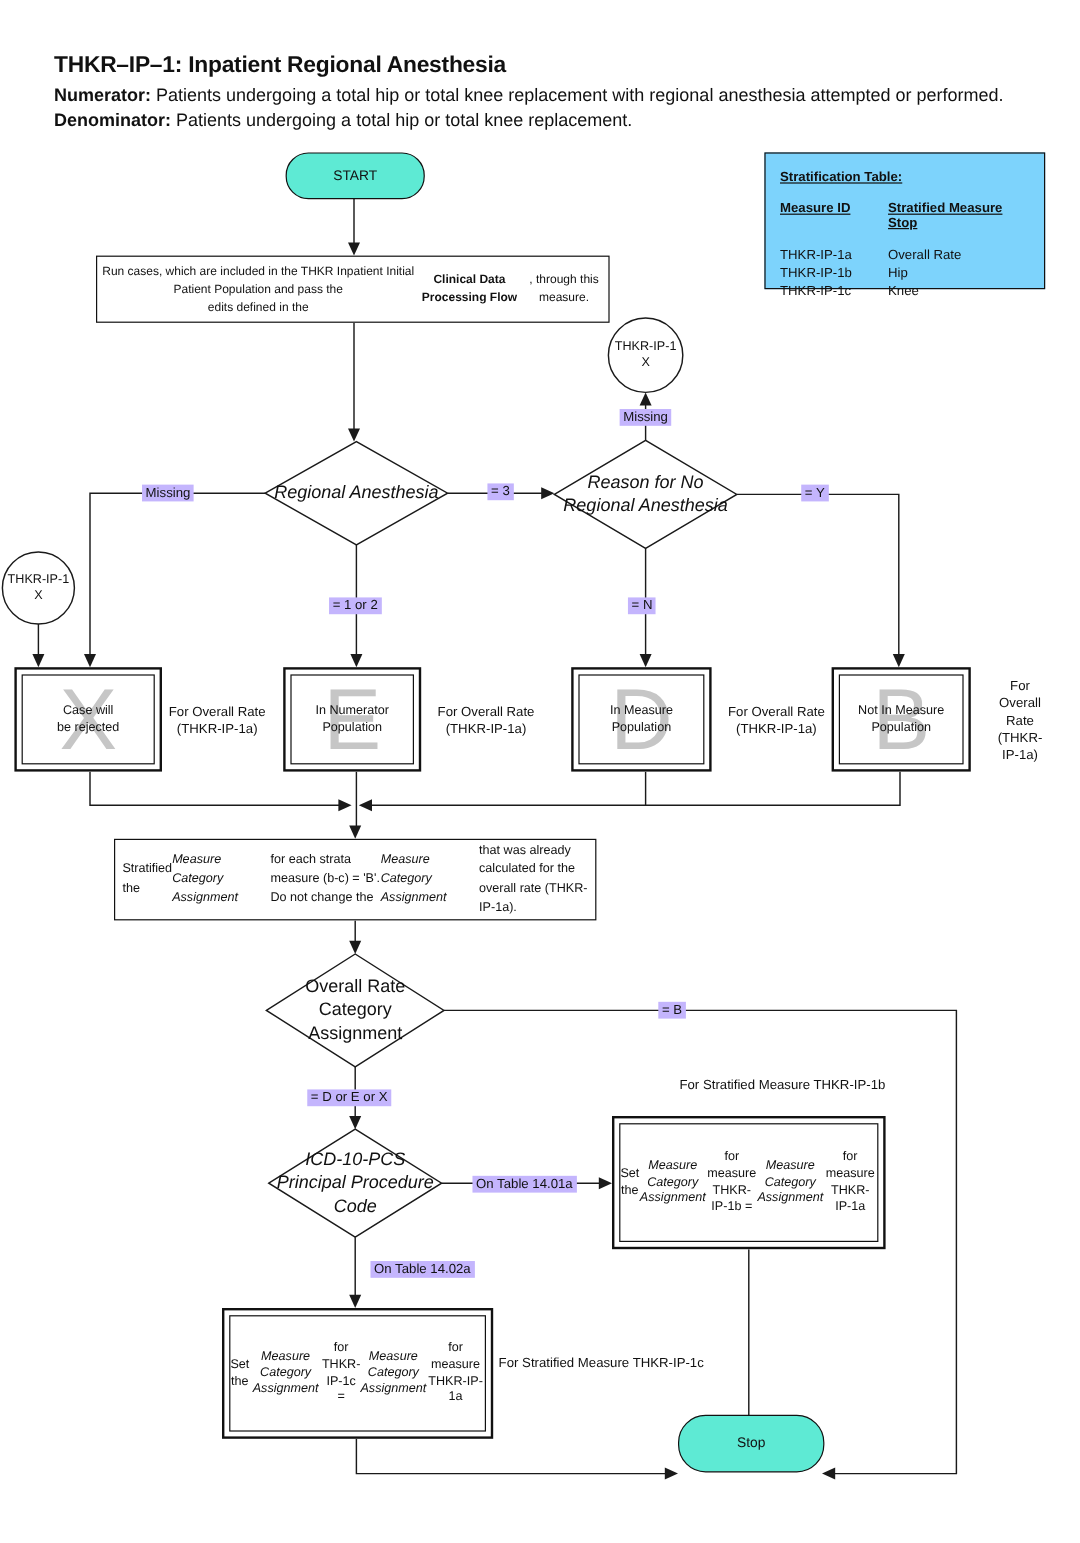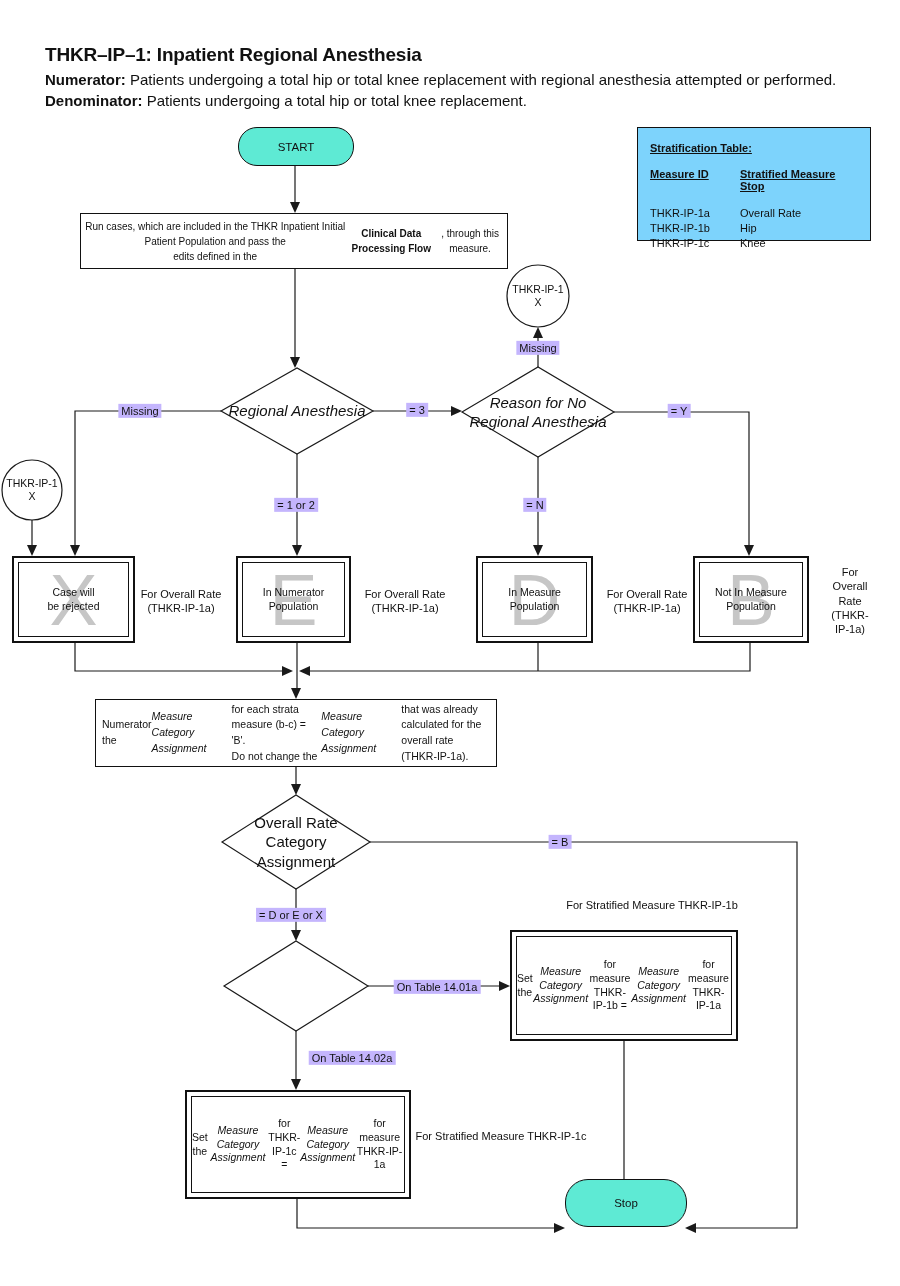--- a/index.html
+++ b/index.html
@@ -136,20 +136,23 @@
 X</div>
   <div class="abs circ-t pre" style="left:2px;top:460px;width:60px;height:60px;">THKR-IP-1
 X</div>
 
   <div class="abs dmt it pre" style="left:221px;top:368px;width:152px;height:86px;">Regional Anesthesia</div>
   <div class="abs dmt it pre" style="left:462px;top:367px;width:152px;height:90px;">Reason for No
 Regional Anesthesia</div>
   <div class="abs dmt pre" style="left:222px;top:795px;width:148px;height:94px;">Overall Rate
 Category
 Assignment</div>
+  <div class="abs dmt it pre" style="left:224px;top:941px;width:144px;height:90px;">ICD-10-PCS
+Principal Procedure
+Code</div>
 
   <div class="abs lbl" style="left:538px;top:348px;">Missing</div>
   <div class="abs lbl" style="left:140px;top:411px;">Missing</div>
   <div class="abs lbl" style="left:417px;top:410px;">= 3</div>
   <div class="abs lbl" style="left:679px;top:411px;">= Y</div>
   <div class="abs lbl" style="left:296px;top:505px;">= 1 or 2</div>
   <div class="abs lbl" style="left:535px;top:505px;">= N</div>
   <div class="abs lbl" style="left:560px;top:842px;">= B</div>
   <div class="abs lbl" style="left:291px;top:915px;">= D or  E or X</div>
   <div class="abs lbl" style="left:437px;top:987px;">On Table 14.01a</div>
@@ -186,21 +189,21 @@
 
   <div class="abs lbl nobg pre" style="left:181px;top:601px;">For Overall Rate
 (THKR-IP-1a)</div>
   <div class="abs lbl nobg pre" style="left:405px;top:601px;">For Overall Rate
 (THKR-IP-1a)</div>
   <div class="abs lbl nobg pre" style="left:647px;top:601px;">For Overall Rate
 (THKR-IP-1a)</div>
   <div class="abs lbl nobg pre" style="left:850px;top:601px;">For Overall Rate
 (THKR-IP-1a)</div>
 
-  <div class="abs pbox leftal pre" style="left:95px;top:699px;width:402px;height:68px;box-sizing:border-box;padding:4px 6px;font-size:10.5px;text-align:left;"><span>Numerator the </span><span style="font-style: italic;">Measure Category Assignment</span><span> for each strata measure (b-c) = 'B'.
+  <div class="abs pbox leftal pre" style="left:95px;top:699px;width:402px;height:68px;box-sizing:border-box;padding:4px 6px;font-size:10.5px;text-align:left;"><span>Stratified the </span><span style="font-style: italic;">Measure Category Assignment</span><span> for each strata measure (b-c) = 'B'.
 Do not change the </span><span style="font-style: italic;">Measure Category Assignment</span><span> that was already calculated for the
 overall rate (THKR-IP-1a).</span></div>
 
   <div class="abs lbl nobg" style="left:652px;top:905px;white-space:nowrap;">For Stratified Measure THKR-IP-1b</div>
   <div class="abs lbl nobg" style="left:501px;top:1136px;white-space:nowrap;">For Stratified Measure THKR-IP-1c</div>
 
   <div class="abs dbox" style="left:510px;top:930px;width:228px;height:111px;box-sizing:border-box;">
     <div class="inner pre"><span>Set the </span><span style="font-style: italic;">Measure Category Assignment</span><span> for
 measure THKR-IP-1b = </span><span style="font-style: italic;">Measure Category
 Assignment</span><span> for measure  THKR-IP-1a</span></div>

